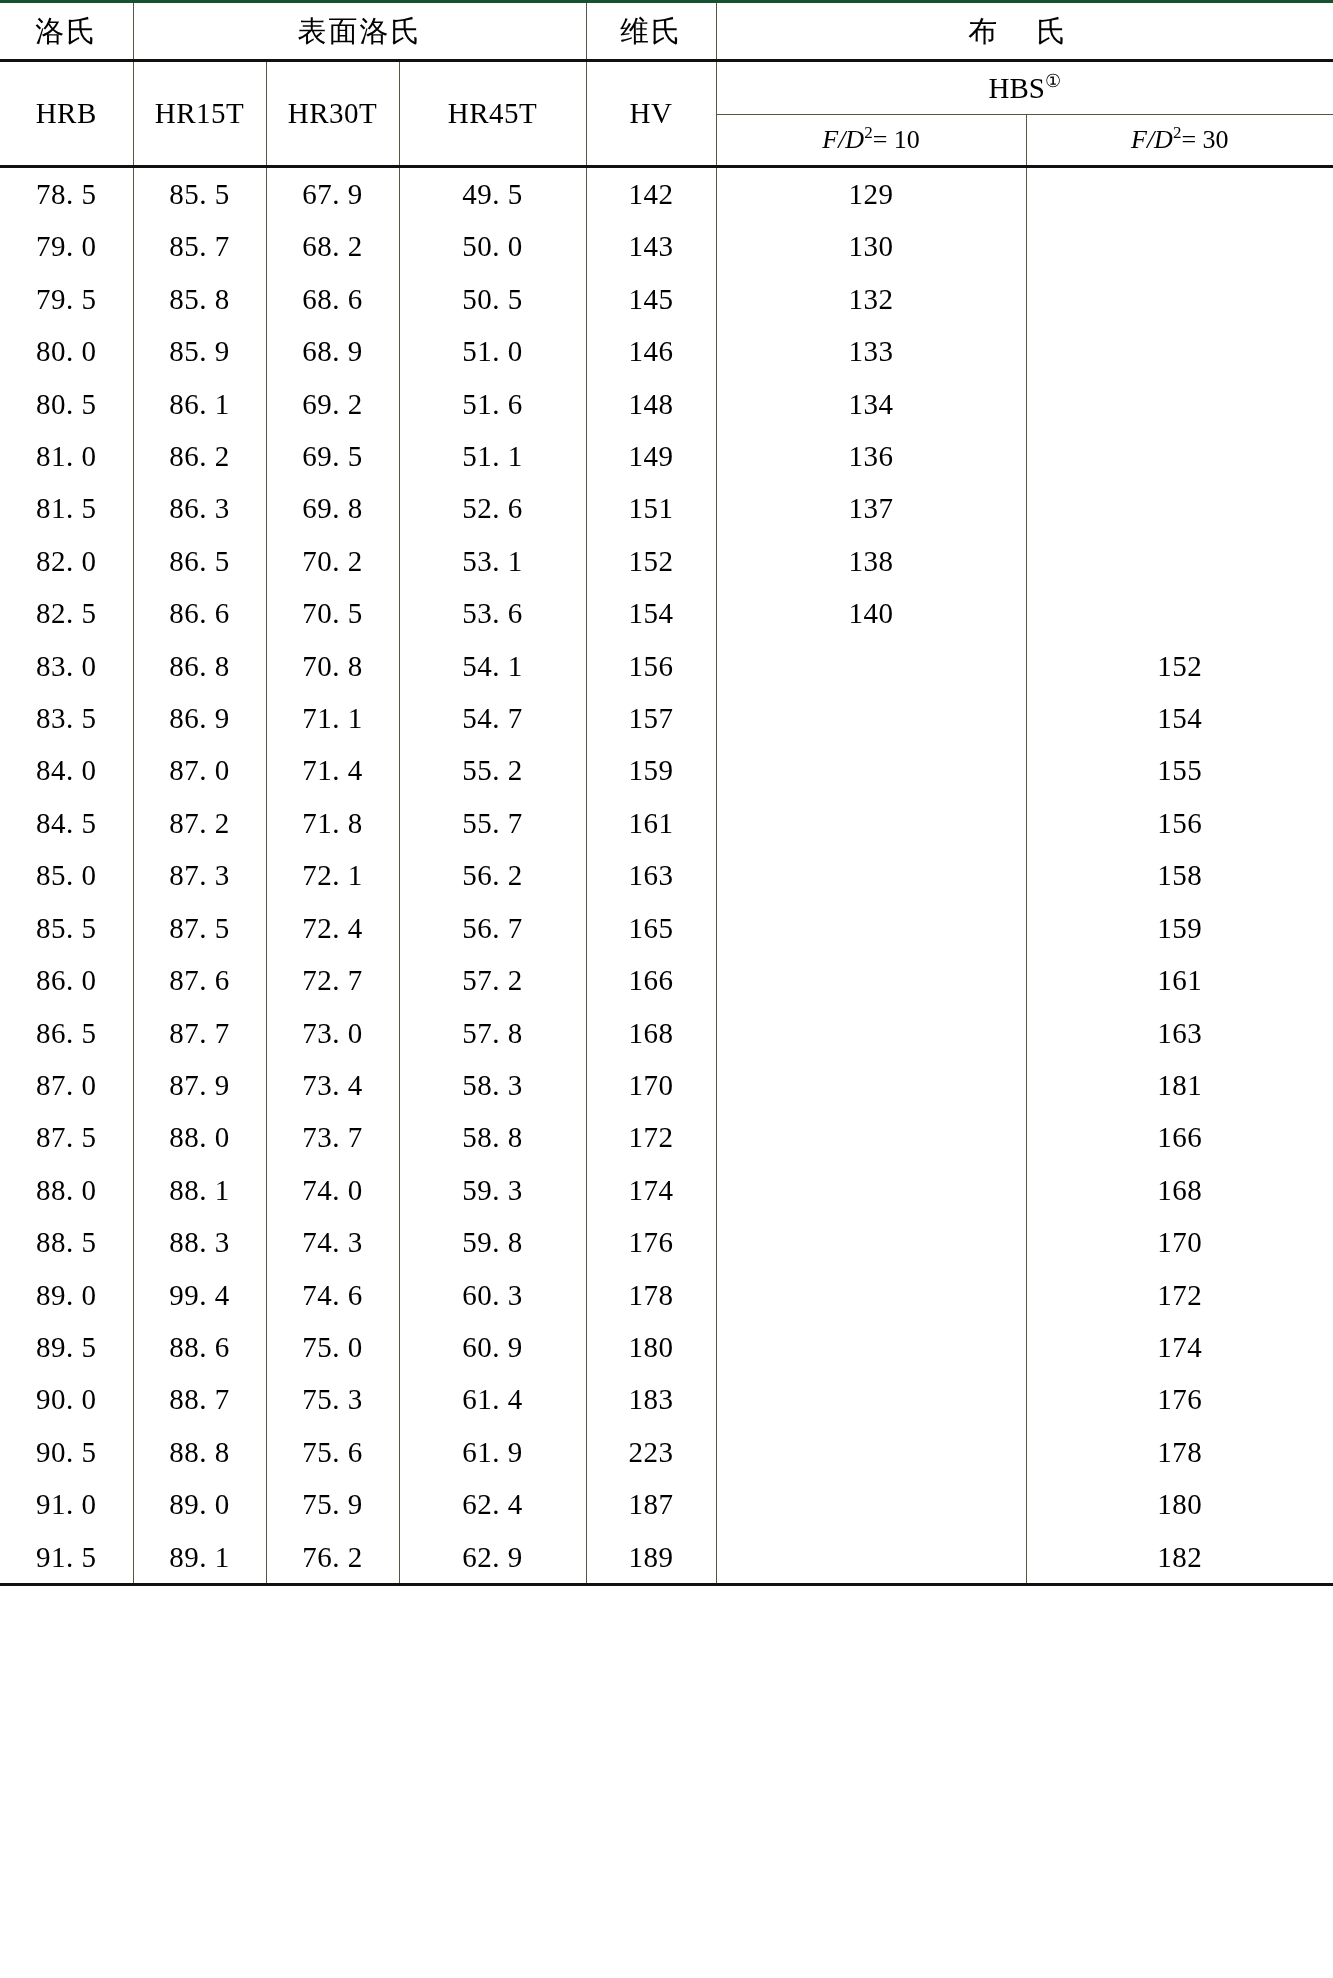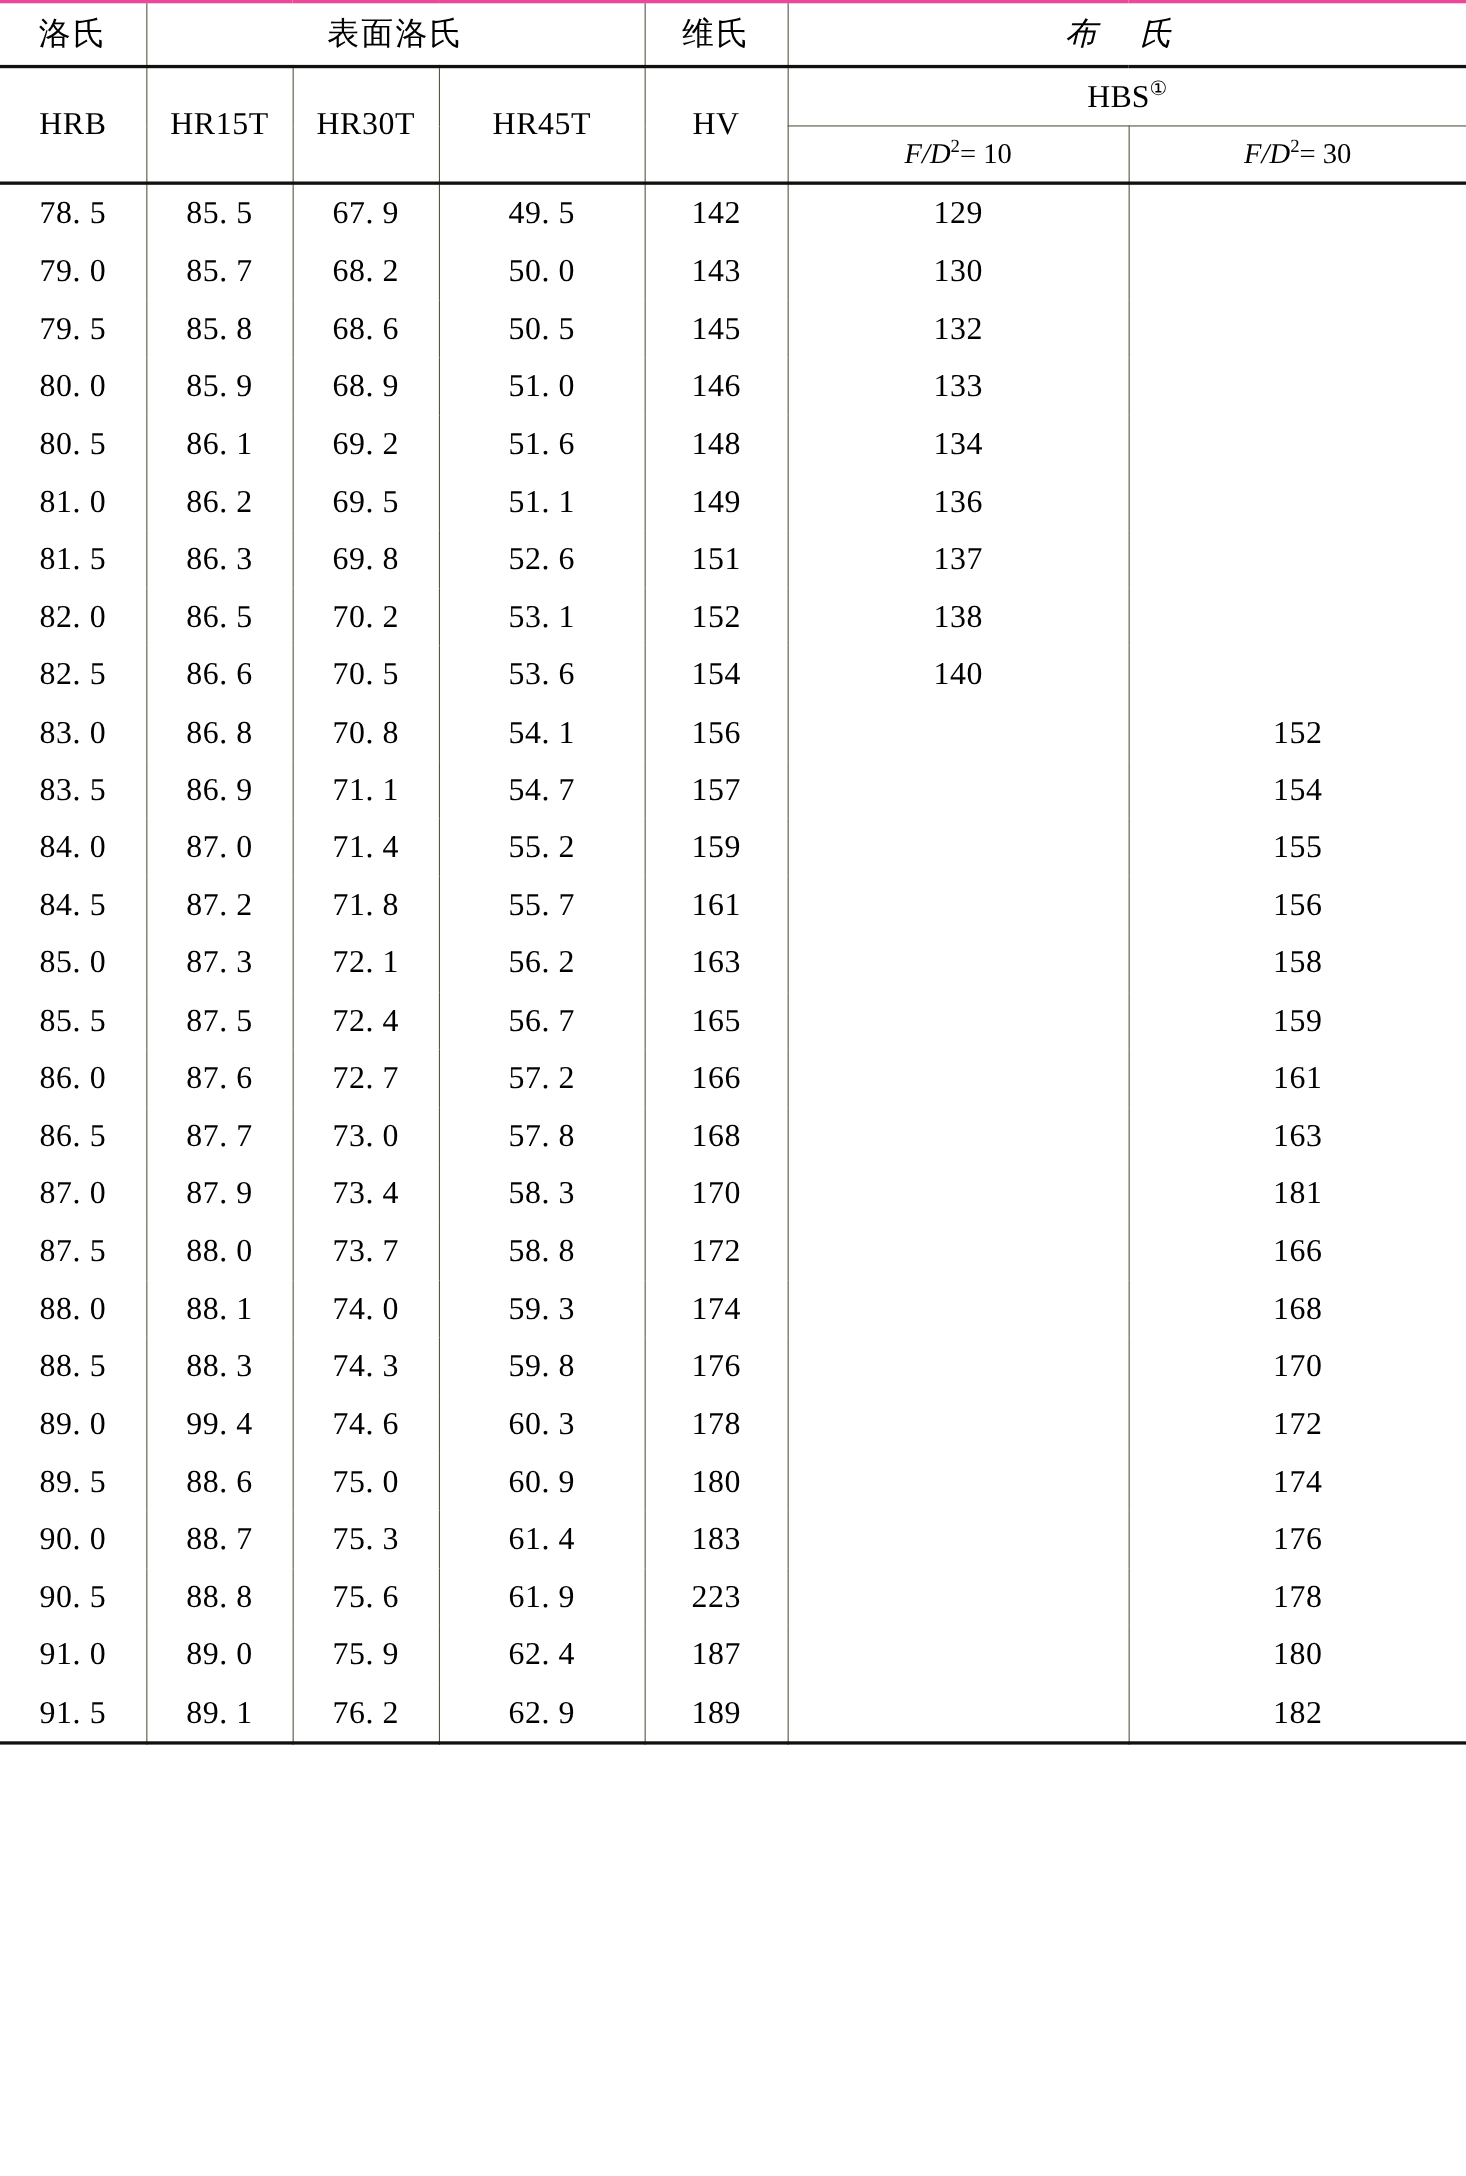--- a/index.html
+++ b/index.html
@@ -31,21 +31,21 @@
   table.hardness th {
     padding: 0;
     margin: 0;
     text-align: center;
     vertical-align: middle;
     font-weight: normal;
     font-family: "Liberation Serif", "DejaVu Serif", serif;
   }
 
   
-  .rule-top    { border-top: 3px solid #ec4899; }
+  .rule-top    { border-top: 3px solid #14532d; }
   .rule-bottom { border-bottom: 3px solid #111111; padding-left: 48px; }
   .rule-mid    { border-bottom: 3px solid #111111; }
   .rule-thin   { border-bottom: 1px solid #555544; }
 
   
   .vr { border-right: 1px solid #555544; }
 
   
   .hdr-cn {
     font-size: 29px;
@@ -53,21 +53,20 @@
     height: 56px;
     line-height: 56px;
   }
   .hdr-cn-wide {
     font-size: 29px;
     letter-spacing: 1px;
   }
   .hdr-spread {
     letter-spacing: 16px;
     padding-left: 16px;
-    font-style: italic;
   }
   .hdr-lat {
     font-size: 29px;
     letter-spacing: 0.5px;
   }
   .hdr-hbs {
     font-size: 29px;
     height: 52px;
     line-height: 52px;
     position: relative;

